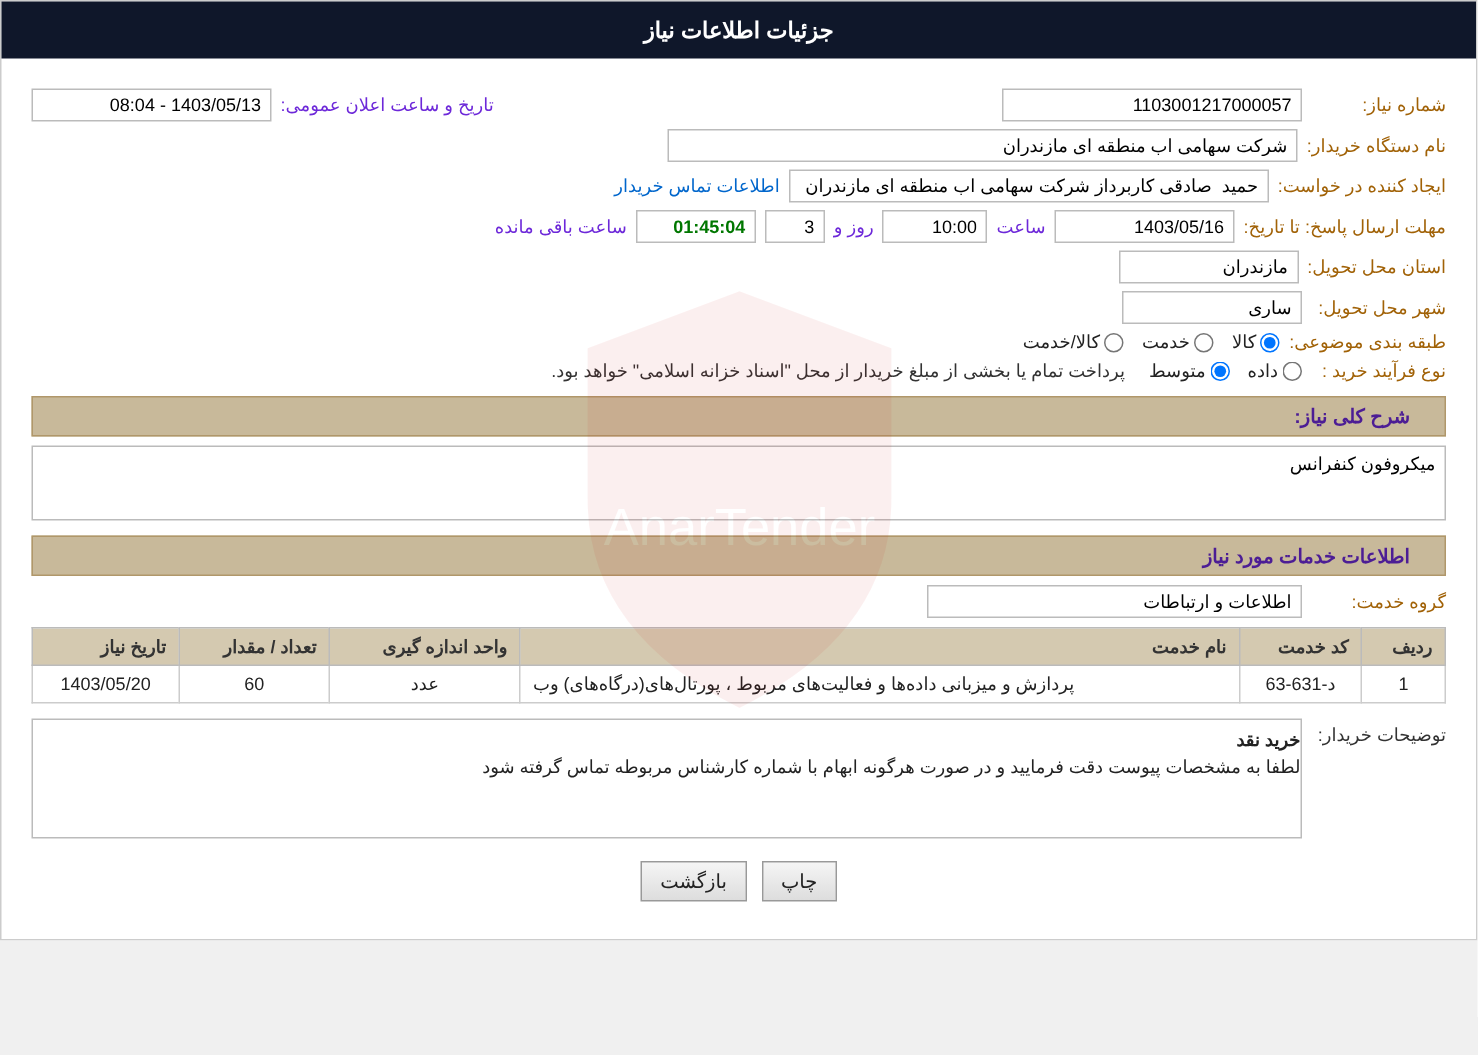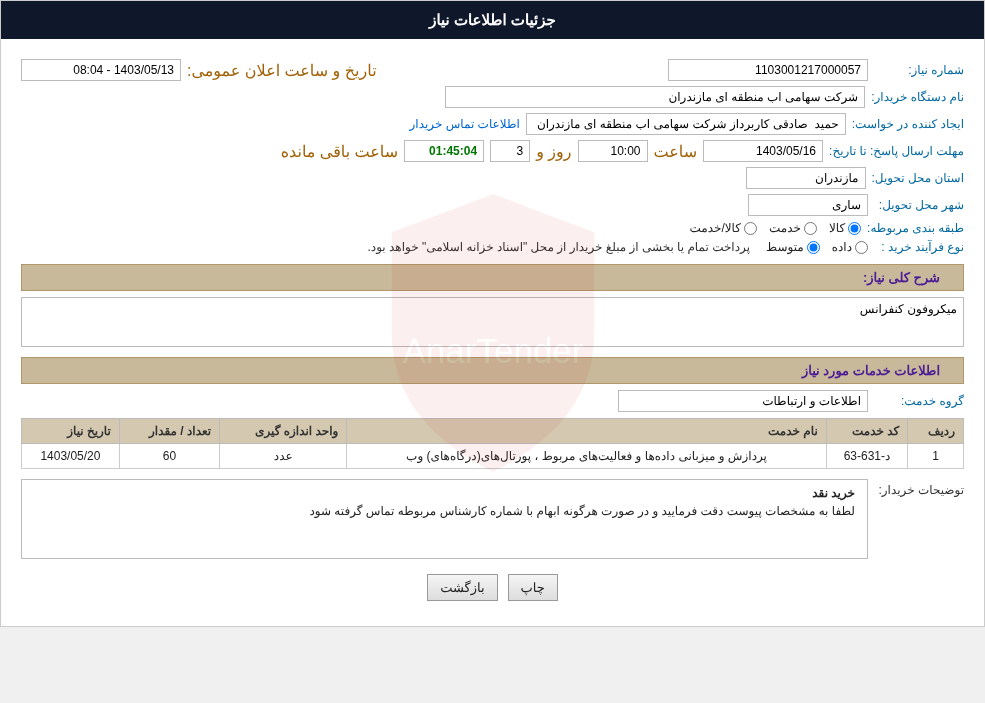--- a/index.html
+++ b/index.html
@@ -39,21 +39,21 @@
       margin: 10px 0 6px 0;
       border: 1px solid #b0976a;
     }
     .form-row {
       display: flex;
       align-items: center;
       margin-bottom: 5px;
       gap: 6px;
     }
     .form-label {
-      color: #0369a1;
+      color: #a16207;
       font-size: 12px;
       white-space: nowrap;
       min-width: 90px;
       text-align: right;
     }
     .form-input {
       border: 1px solid #bbb;
       background: #fff;
       padding: 3px 6px;
       font-size: 12px;
@@ -108,39 +108,39 @@
       font-weight: bold;
       color: #333;
     }
     .services-table td {
       border: 1px solid #ccc;
       padding: 5px 8px;
       text-align: center;
       background: #fff;
     }
     .services-table td.text-right {
-      text-align: center;
+      text-align: left;
     }
     .buyer-notes-row {
       display: flex;
       align-items: flex-start;
       margin-top: 6px;
       gap: 6px;
     }
     .buyer-notes-label {
       min-width: 90px;
       text-align: right;
       font-size: 12px;
       color: #333;
       padding-top: 4px;
     }
     .buyer-notes-content {
       flex: 1;
       border: 1px solid #bbb;
-      padding: 6px 12px;
+      padding: 6px 0;
       font-size: 12px;
       font-family: Tahoma, Arial, sans-serif;
       direction: rtl;
       min-height: 80px;
       background: #fff;
     }
     .bottom-buttons {
       display: flex;
       justify-content: center;
       gap: 10px;
@@ -166,22 +166,22 @@
       z-index: 1;
       pointer-events: none;
     }
     .row-flex {
       display: flex;
       align-items: center;
       gap: 6px;
       flex-wrap: nowrap;
     }
     .col-label {
-      font-size: 16px;
-      color: #a16207;
+      font-size: 12px;
+      color: #6d28d9;
       white-space: nowrap;
     }
     .table-section {
       margin-top: 6px;
       position: relative;
     }
   </style>
 </head>
 <body>
 
@@ -234,21 +234,21 @@
       <span class="form-label">استان محل تحویل:</span>
       <input type="text" class="form-input form-input-sm" value="مازندران" readonly="" style="">
     </div>
 
     <div class="form-row" style="justify-content: flex-start;">
       <span class="form-label">شهر محل تحویل:</span>
       <input type="text" class="form-input form-input-sm" value="ساری" readonly="" style="">
     </div>
 
     <div class="form-row" style="justify-content: flex-start;">
-      <span class="form-label">طبقه بندی مربوطه:</span>
+      <span class="form-label">طبقه بندی موضوعی:</span>
       <div class="radio-group">
         <div class="radio-item">
           <input type="radio" name="category" checked="" style="">
           <span>کالا</span>
         </div>
         <div class="radio-item">
           <input type="radio" name="category" style="">
           <span>خدمت</span>
         </div>
         <div class="radio-item">

